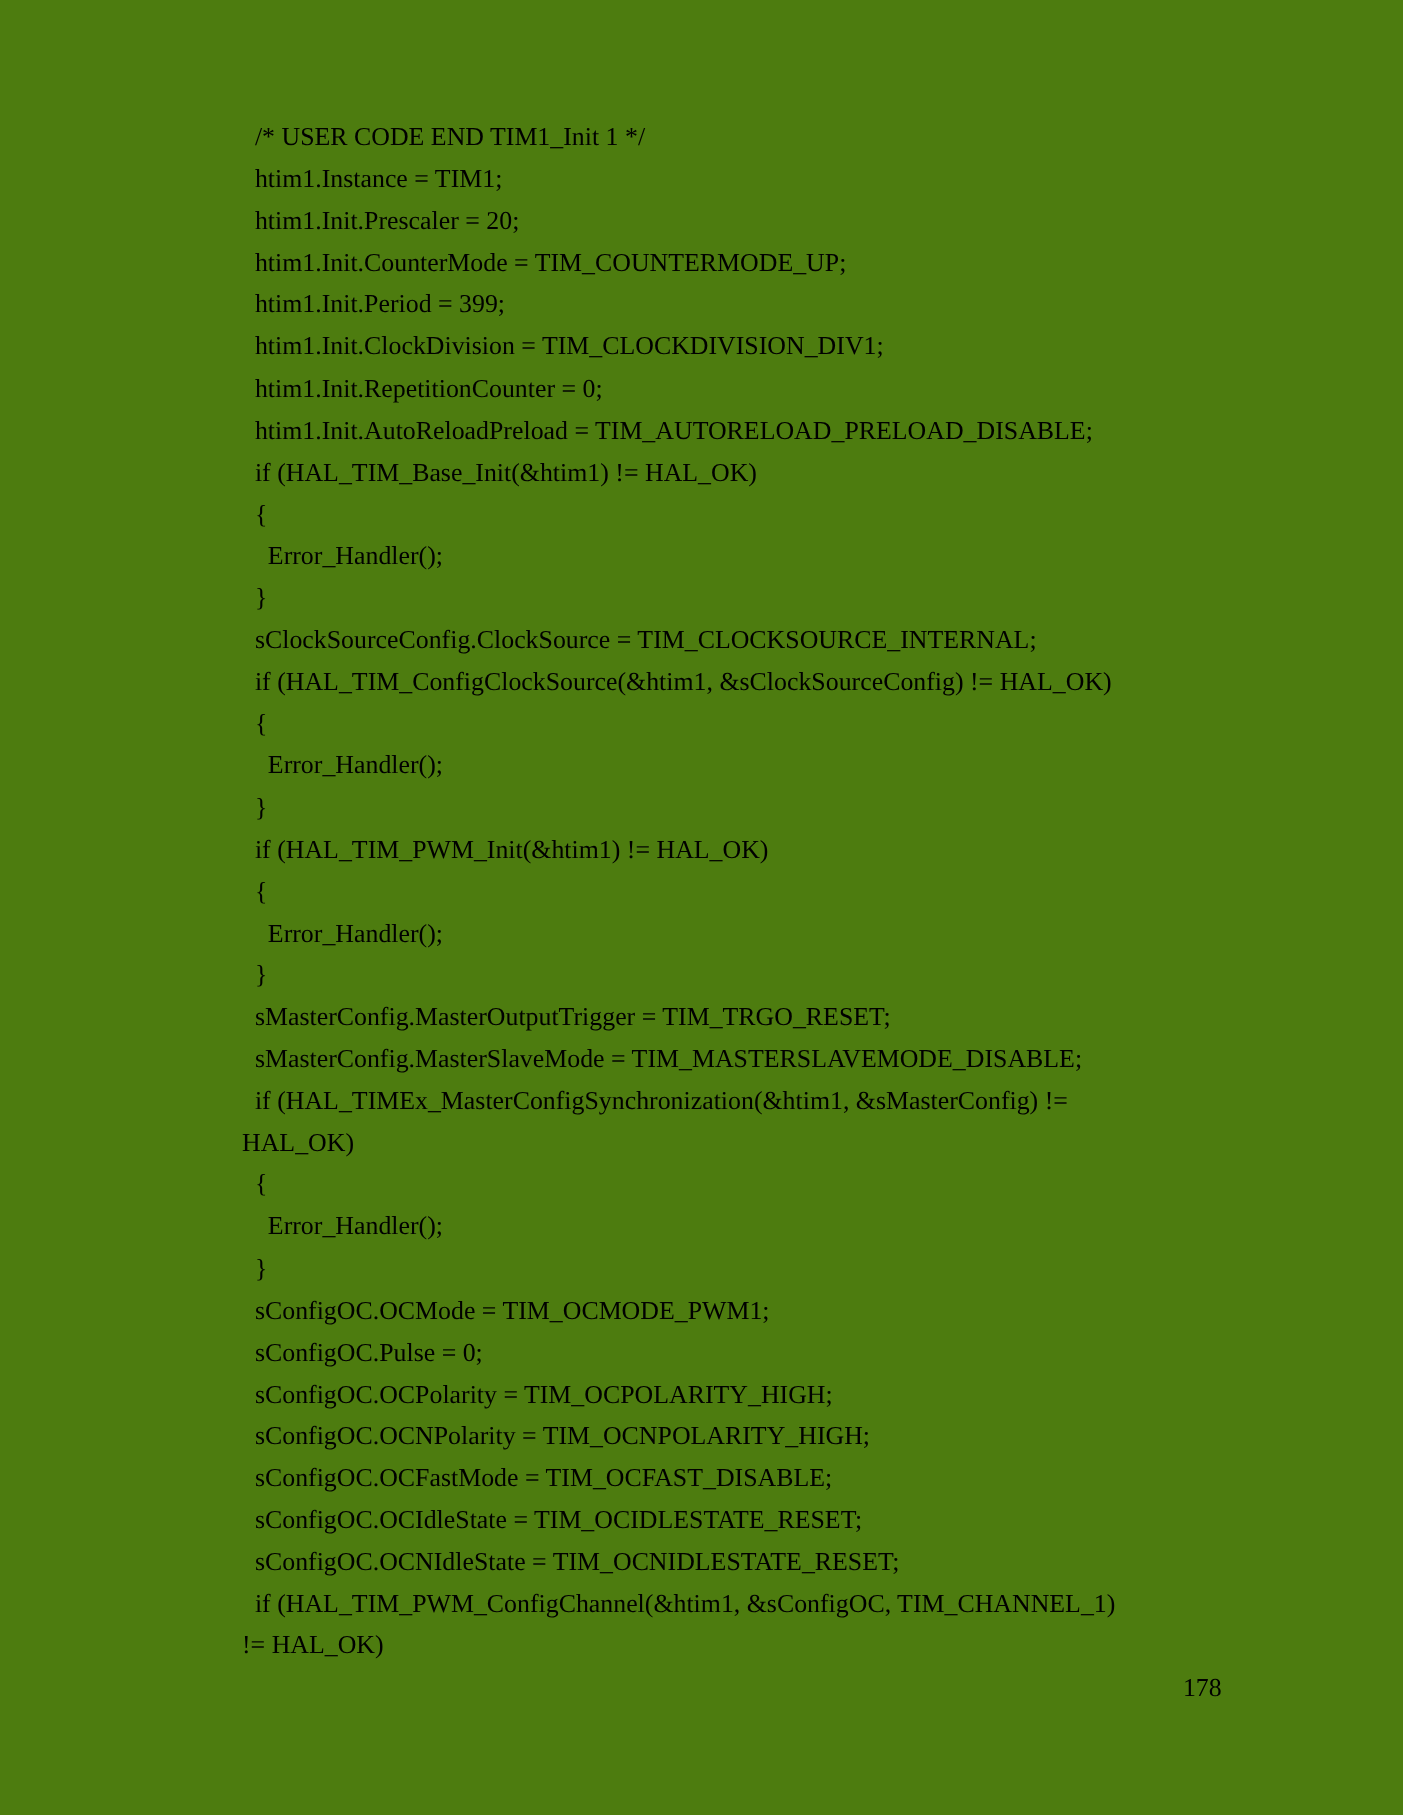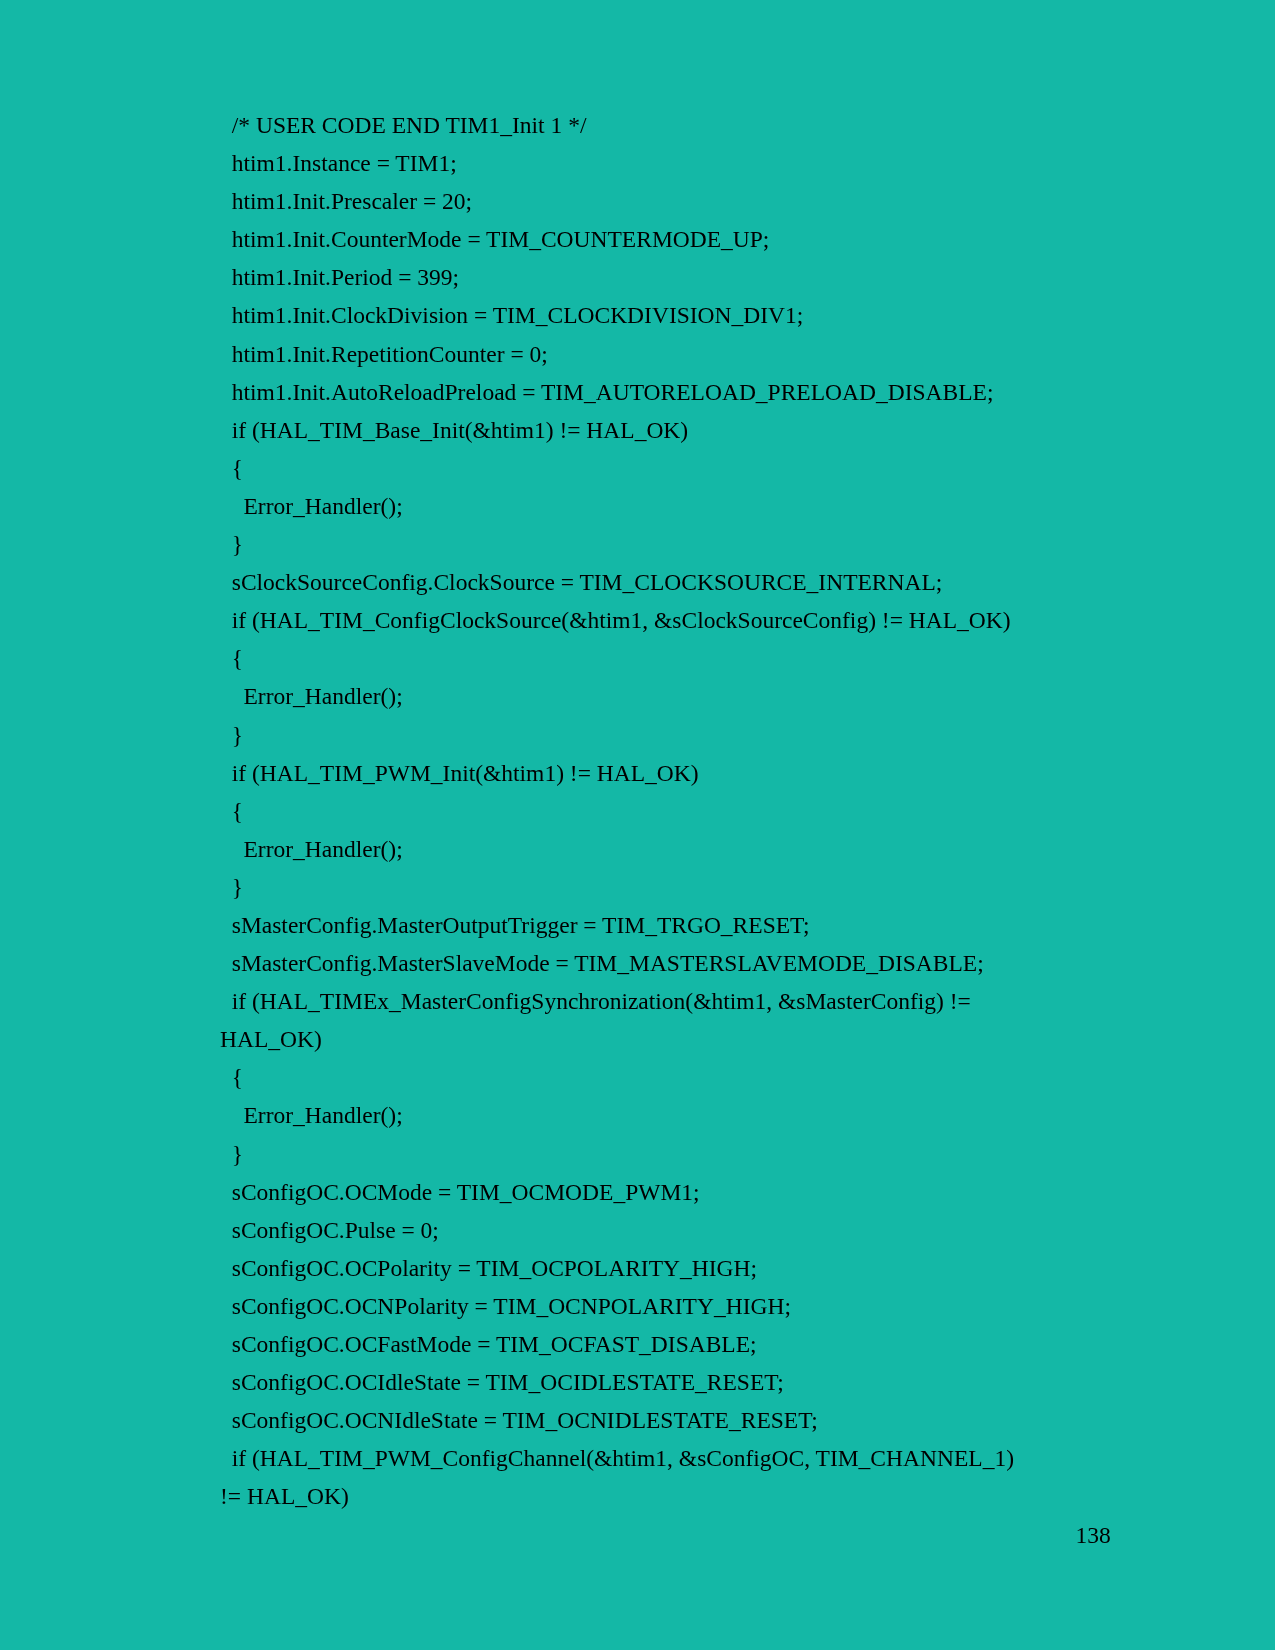--- a/index.html
+++ b/index.html
@@ -4,21 +4,21 @@
 <style>
   html, body {
     margin: 0;
     padding: 0;
     background: #ffffff;
   }
   .page {
     position: relative;
     width: 1275px;
     height: 1650px;
-    background: #14b8a6;
+    background: #4d7c0f;
     overflow: hidden;
     font-family: "Liberation Serif", serif;
     color: #000000;
   }
   .code-block {
     position: absolute;
     left: 220px;
     top: 106px;
     width: 860px;
     font-family: "Liberation Serif", serif;
@@ -41,14 +41,14 @@
     font-size: 23.5px;
     line-height: 30px;
     color: #000000;
   }
 </style>
 </head>
 <body>
 
 <div class="page">
   <div class="code-block" id="code-block"><div class="code-line">  /* USER CODE END TIM1_Init 1 */</div><div class="code-line">  htim1.Instance = TIM1;</div><div class="code-line">  htim1.Init.Prescaler = 20;</div><div class="code-line">  htim1.Init.CounterMode = TIM_COUNTERMODE_UP;</div><div class="code-line">  htim1.Init.Period = 399;</div><div class="code-line">  htim1.Init.ClockDivision = TIM_CLOCKDIVISION_DIV1;</div><div class="code-line">  htim1.Init.RepetitionCounter = 0;</div><div class="code-line">  htim1.Init.AutoReloadPreload = TIM_AUTORELOAD_PRELOAD_DISABLE;</div><div class="code-line">  if (HAL_TIM_Base_Init(&amp;htim1) != HAL_OK)</div><div class="code-line">  {</div><div class="code-line">    Error_Handler();</div><div class="code-line">  }</div><div class="code-line">  sClockSourceConfig.ClockSource = TIM_CLOCKSOURCE_INTERNAL;</div><div class="code-line">  if (HAL_TIM_ConfigClockSource(&amp;htim1, &amp;sClockSourceConfig) != HAL_OK)</div><div class="code-line">  {</div><div class="code-line">    Error_Handler();</div><div class="code-line">  }</div><div class="code-line">  if (HAL_TIM_PWM_Init(&amp;htim1) != HAL_OK)</div><div class="code-line">  {</div><div class="code-line">    Error_Handler();</div><div class="code-line">  }</div><div class="code-line">  sMasterConfig.MasterOutputTrigger = TIM_TRGO_RESET;</div><div class="code-line">  sMasterConfig.MasterSlaveMode = TIM_MASTERSLAVEMODE_DISABLE;</div><div class="code-line">  if (HAL_TIMEx_MasterConfigSynchronization(&amp;htim1, &amp;sMasterConfig) !=</div><div class="code-line">HAL_OK)</div><div class="code-line">  {</div><div class="code-line">    Error_Handler();</div><div class="code-line">  }</div><div class="code-line">  sConfigOC.OCMode = TIM_OCMODE_PWM1;</div><div class="code-line">  sConfigOC.Pulse = 0;</div><div class="code-line">  sConfigOC.OCPolarity = TIM_OCPOLARITY_HIGH;</div><div class="code-line">  sConfigOC.OCNPolarity = TIM_OCNPOLARITY_HIGH;</div><div class="code-line">  sConfigOC.OCFastMode = TIM_OCFAST_DISABLE;</div><div class="code-line">  sConfigOC.OCIdleState = TIM_OCIDLESTATE_RESET;</div><div class="code-line">  sConfigOC.OCNIdleState = TIM_OCNIDLESTATE_RESET;</div><div class="code-line">  if (HAL_TIM_PWM_ConfigChannel(&amp;htim1, &amp;sConfigOC, TIM_CHANNEL_1)</div><div class="code-line">!= HAL_OK)</div></div>
-  <div class="page-number">138</div>
+  <div class="page-number">178</div>
 </div>
 
 </body></html>

